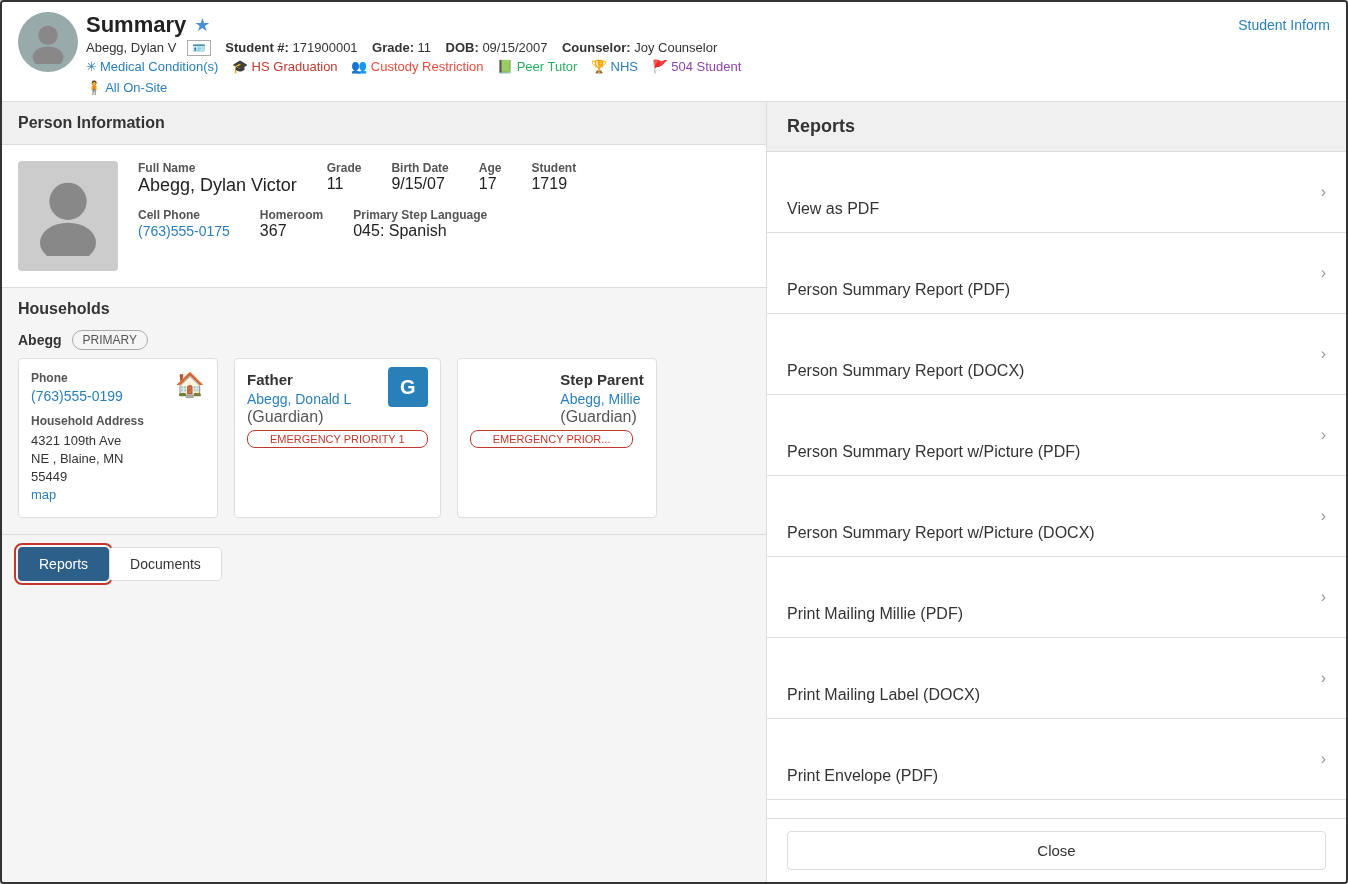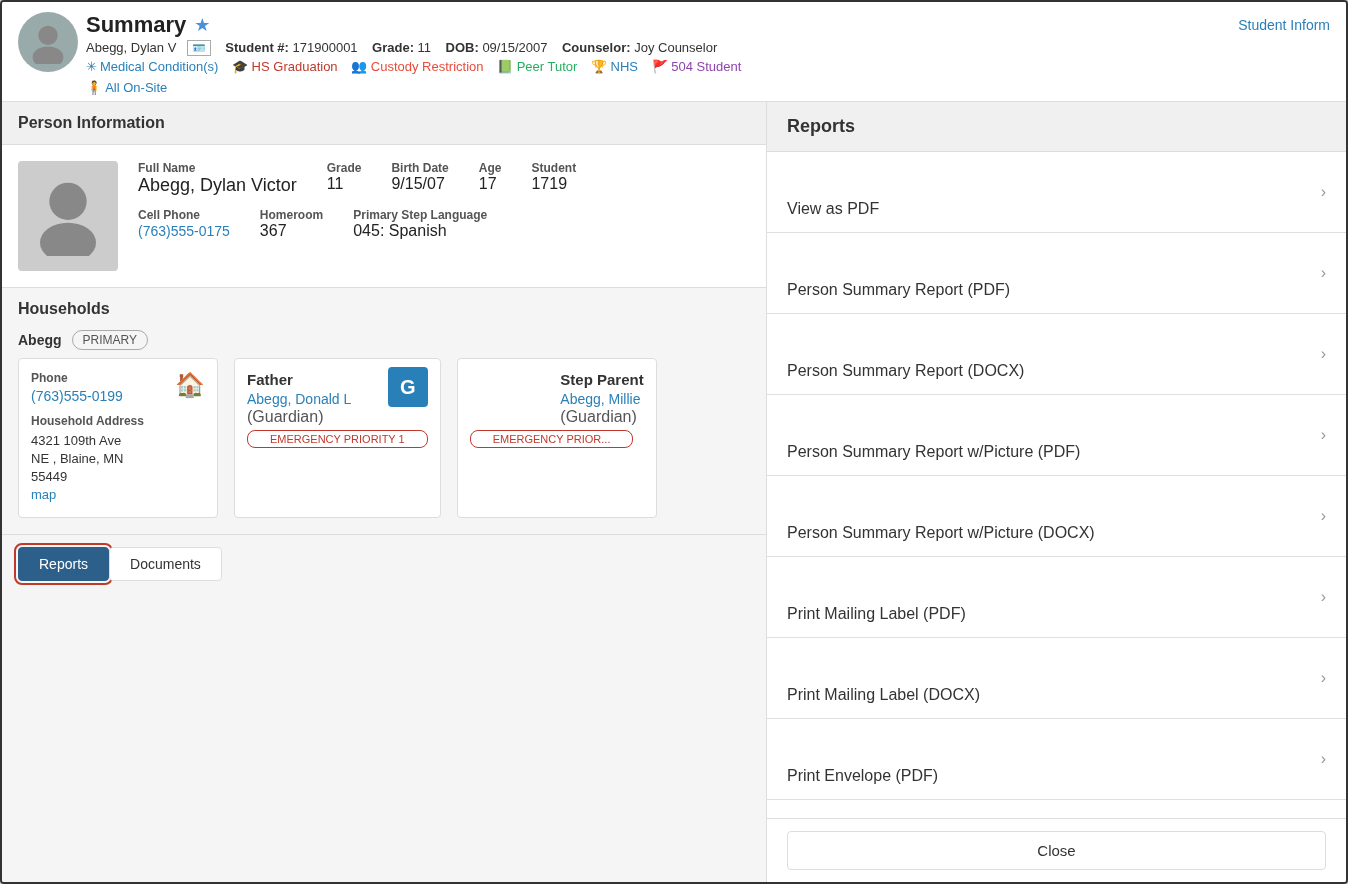--- a/index.html
+++ b/index.html
@@ -279,21 +279,21 @@
           </div>
           <div class="report-item">
             <span class="report-item-label">Person Summary Report w/Picture (PDF)</span>
             <span class="report-chevron">›</span>
           </div>
           <div class="report-item">
             <span class="report-item-label">Person Summary Report w/Picture (DOCX)</span>
             <span class="report-chevron">›</span>
           </div>
           <div class="report-item">
-            <span class="report-item-label">Print Mailing Label (PDF)</span>
+            <span class="report-item-label">Print Mailing Millie (PDF)</span>
             <span class="report-chevron">›</span>
           </div>
           <div class="report-item">
             <span class="report-item-label">Print Mailing Label (DOCX)</span>
             <span class="report-chevron">›</span>
           </div>
           <div class="report-item">
             <span class="report-item-label">Print Envelope (PDF)</span>
             <span class="report-chevron">›</span>
           </div>

